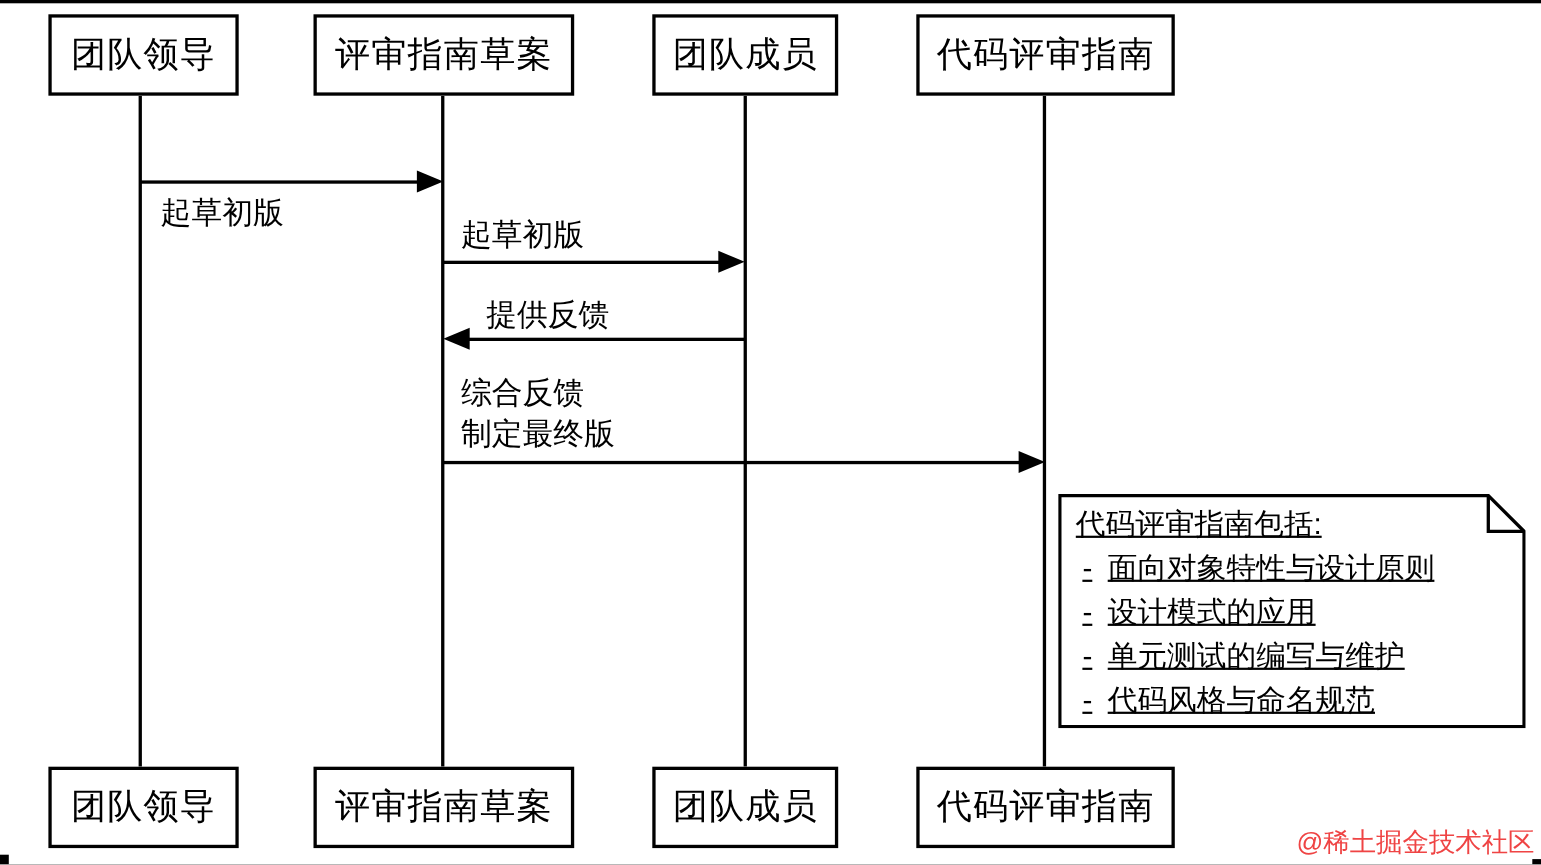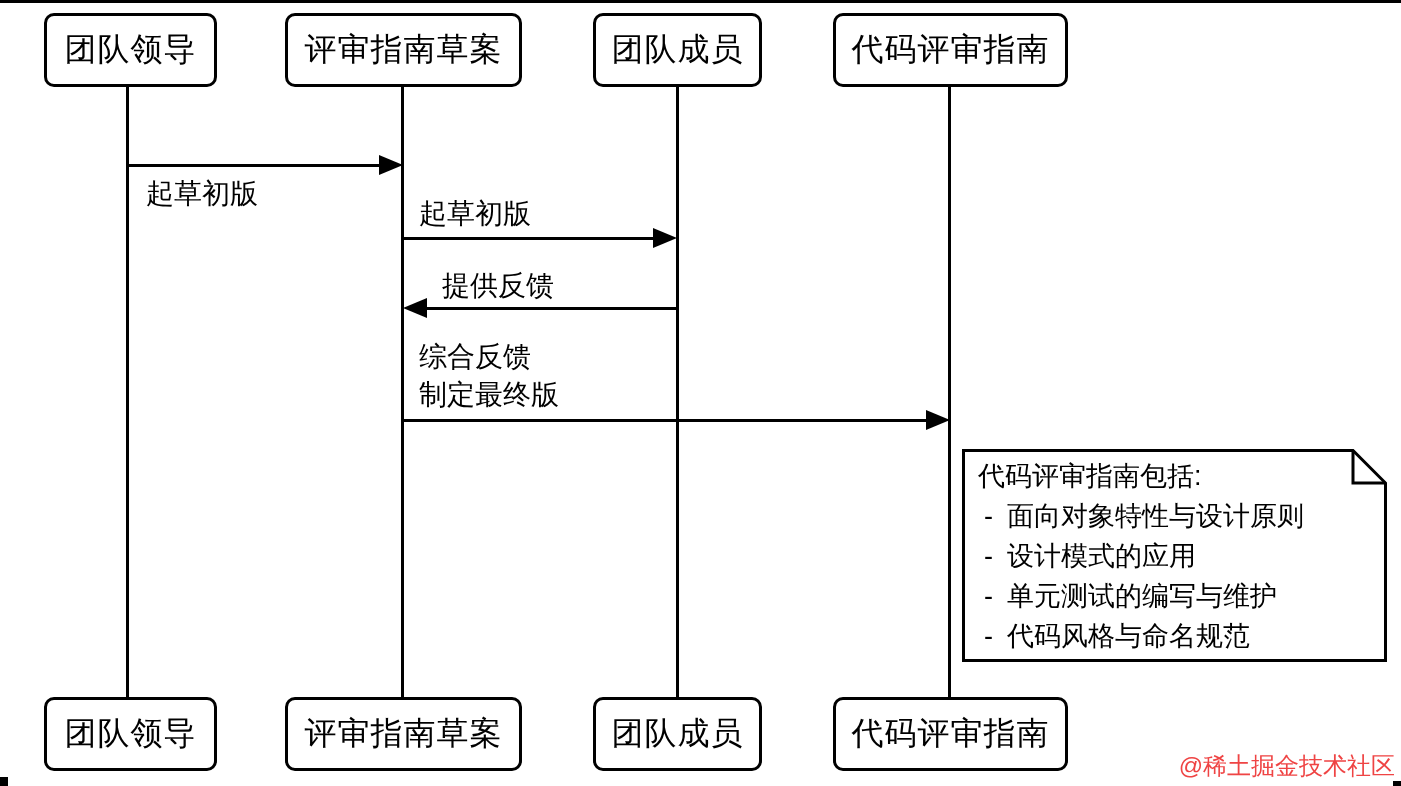--- a/index.html
+++ b/index.html
@@ -5,21 +5,21 @@
   html,body { margin:0; padding:0; background:#888; }
   .stage {
     position:relative; width:1401px; height:786px;
     background:#ffffff; overflow:hidden;
     font-family:"Liberation Sans","DejaVu Sans",sans-serif;
     color:#000;
   }
   
   .actor {
     position:absolute; height:74px;
-    border:3px solid #000; border-radius:10px;
+    border:3px solid #000; border-radius:0;
     background:#fff; box-sizing:border-box;
     display:flex; align-items:center; justify-content:center;
     font-size:32px; letter-spacing:1px; white-space:nowrap;
     z-index:3;
   }
   
   .lifeline {
     position:absolute; width:3px; background:#000;
     top:87px; height:610px; z-index:1;
   }
@@ -39,21 +39,21 @@
     position:absolute; font-size:28px; line-height:32px;
     white-space:nowrap; z-index:2;
   }
   .msg-label.two-line { line-height:38px; }
   
   .note-svg { position:absolute; left:962px; top:449px; z-index:3; }
   .note-text {
     position:absolute; left:978px; top:456px; width:400px;
     font-size:27px; line-height:40px; z-index:4;
   }
-  .note-line { display:flex; align-items:baseline; white-space:nowrap; }
+  .note-line { display:flex; align-items:baseline; white-space:nowrap;text-decoration:underline; }
   .note-item { padding-left:6px; }
   .note-item .dash { margin-right:14px; }
   
   .watermark {
     position:absolute; right:6px; bottom:4px;
     font-size:24px; color:#ef4444; z-index:5; white-space:nowrap;
   }
   
   .edge { position:absolute; background:#000; z-index:6; }
 </style>

